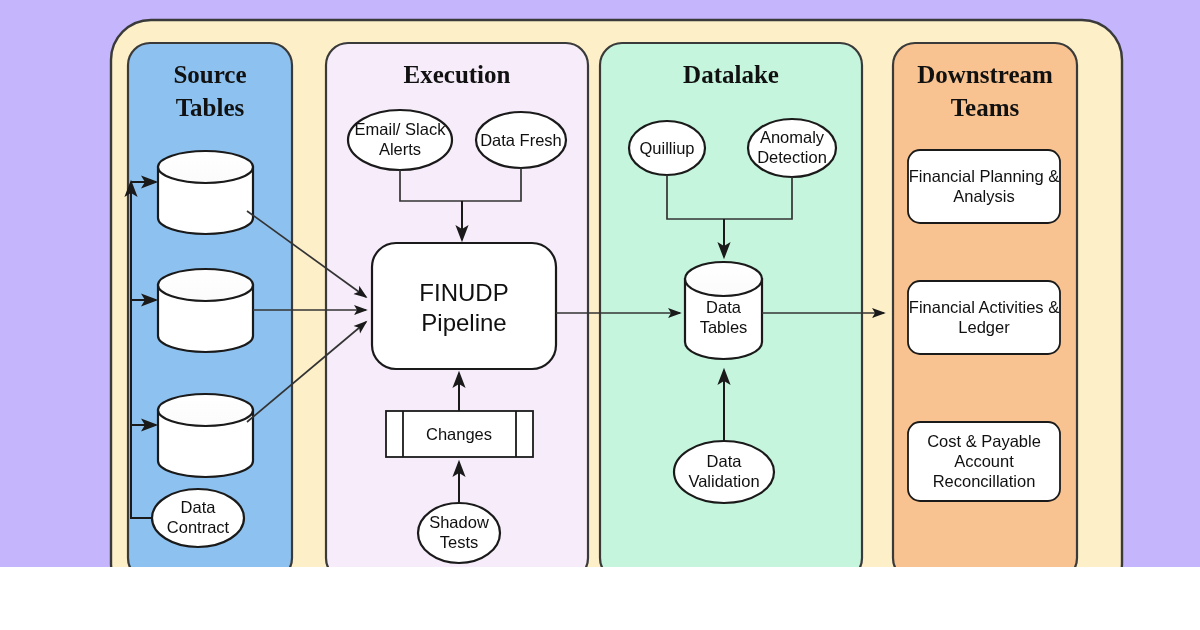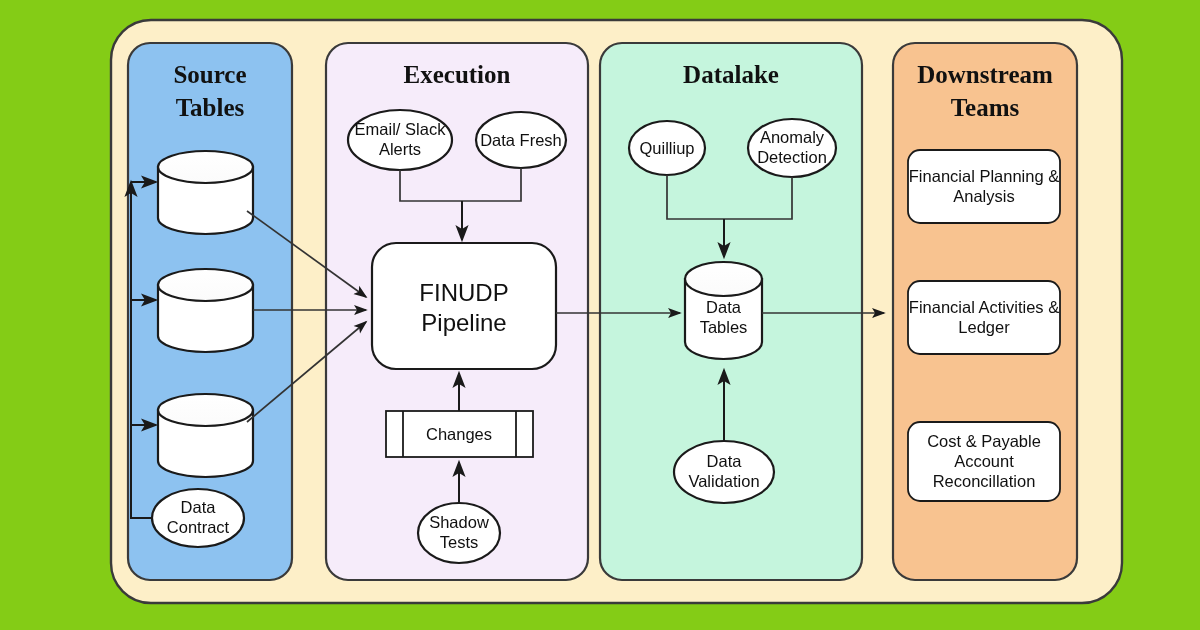--- a/index.html
+++ b/index.html
@@ -1,18 +1,18 @@
 <!DOCTYPE html>
 <html><head>
 <meta charset="utf-8">
 <style>
   html,body{margin:0;padding:0;background:#ffffff;}
   #stage{
-    position:relative;width:1200px;height:630px;overflow:hidden;
-    background:#84cc16;
+    position:relative;width:1200px;height:567px;overflow:hidden;
+    background:#c4b5fd;
     font-family:"Liberation Sans", sans-serif;
   }
   #svgroot{position:absolute;left:0;top:0;width:1200px;height:630px;}
   .lane-title{
     font-family:"Liberation Serif", serif;
     font-weight:bold;
     font-size:25px;
     fill:#111111;
     text-anchor:middle;
   }

